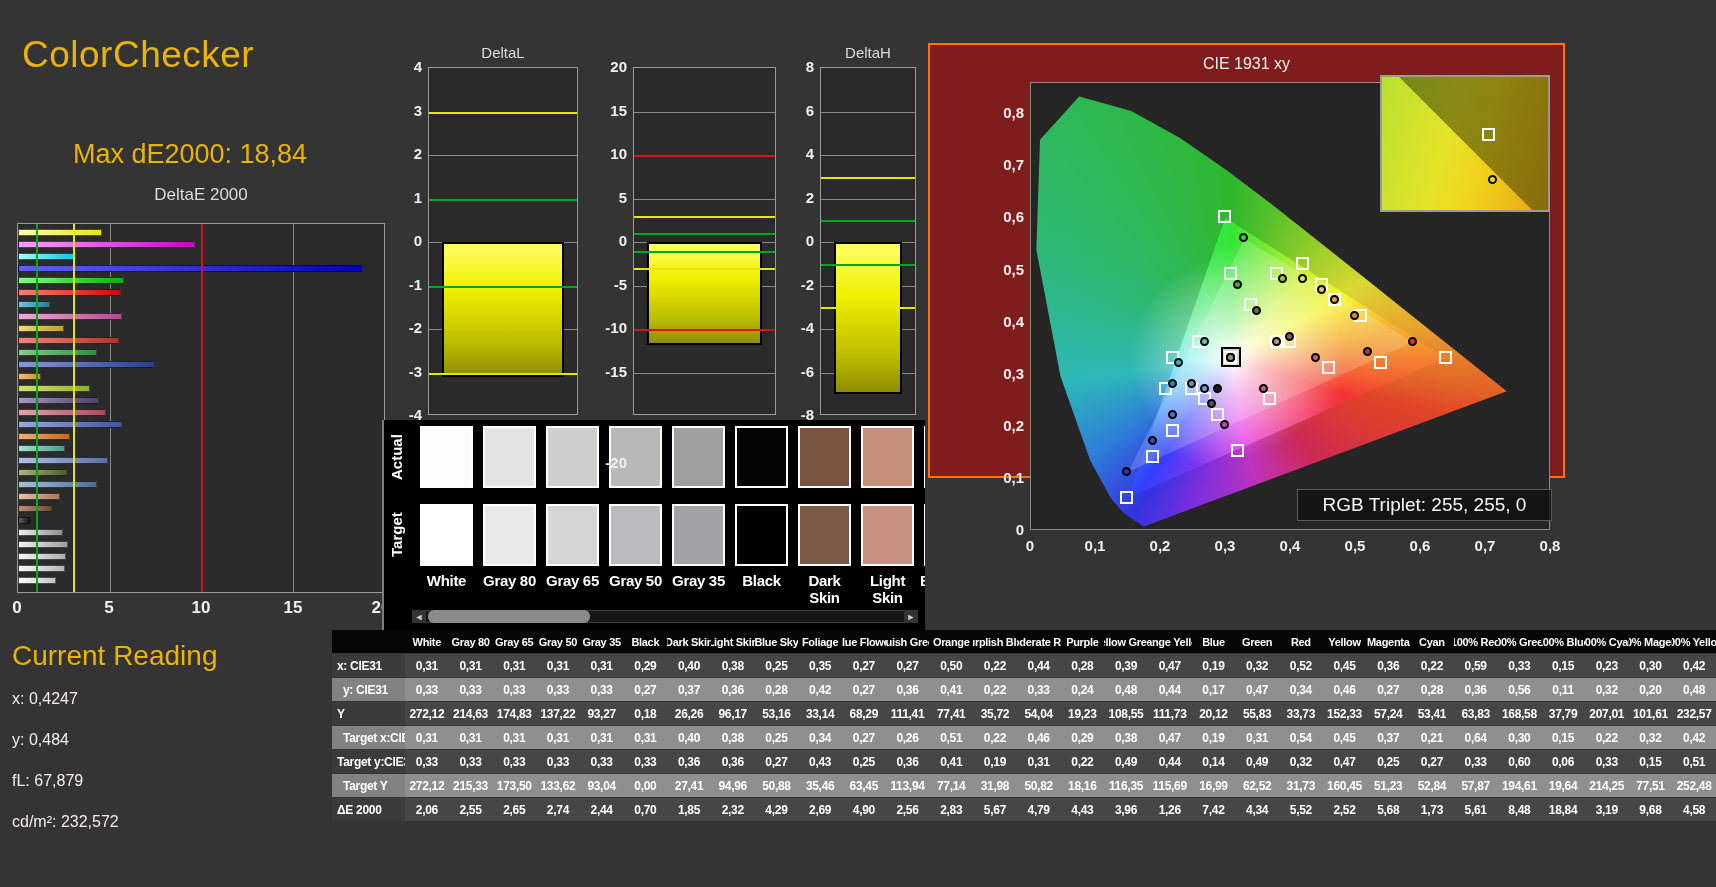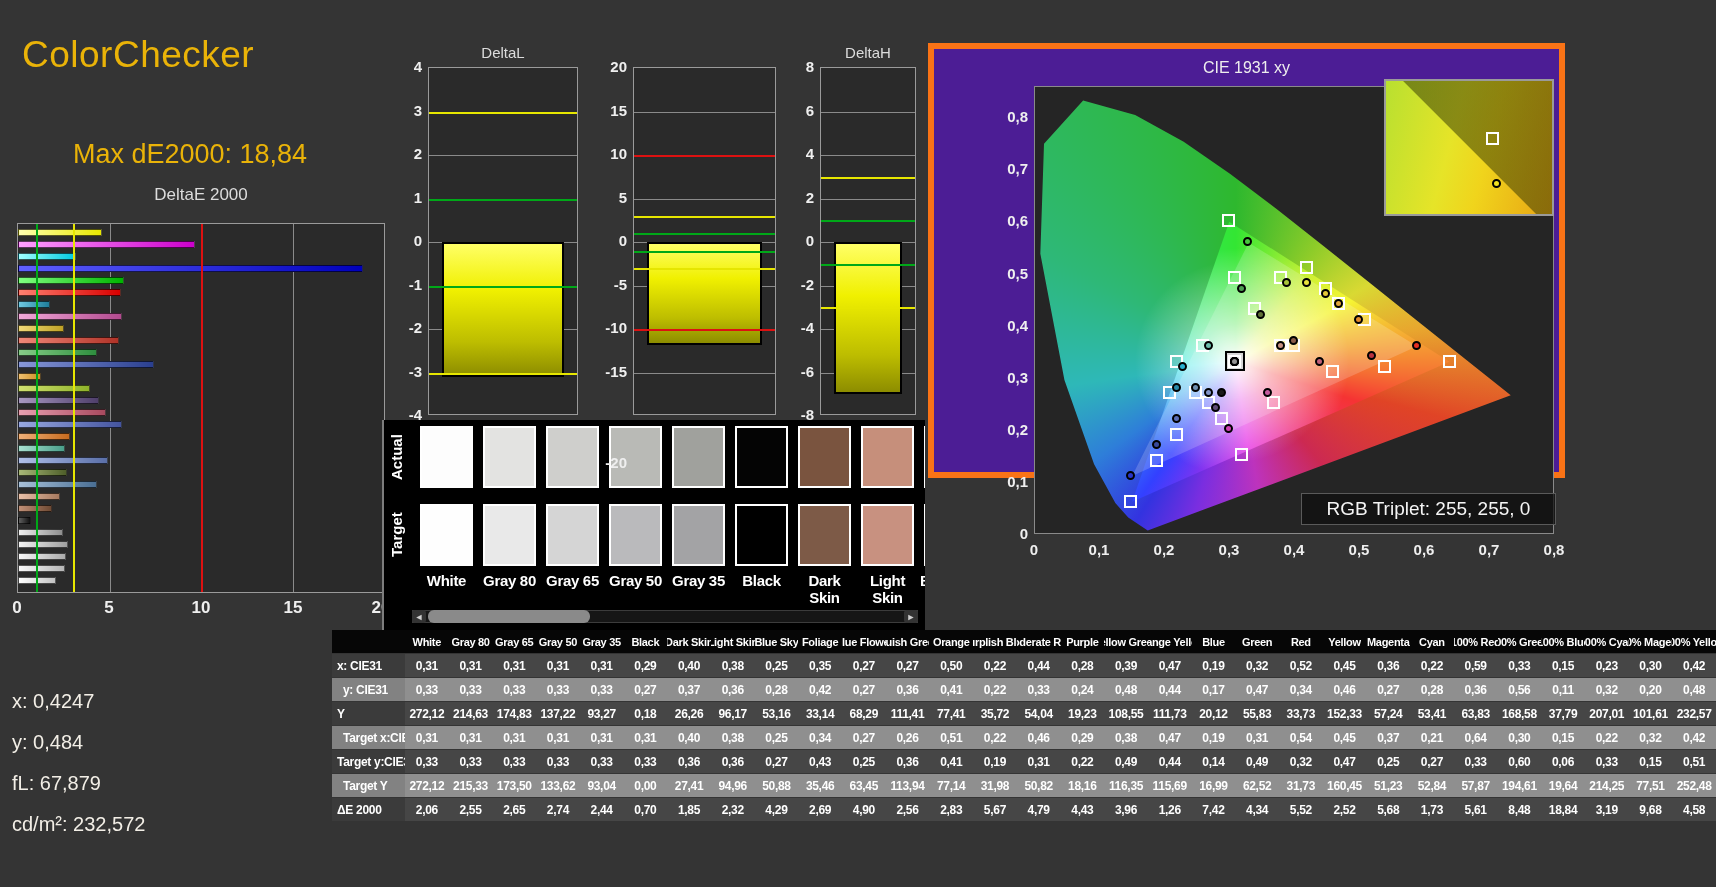--- a/index.html
+++ b/index.html
@@ -7,29 +7,29 @@
   #app{position:relative;width:1716px;height:887px;background:#343434;overflow:hidden;}
   .txtbig{color:#eab308;}
   .lp-title{position:absolute;left:22px;top:34px;font-size:37px;letter-spacing:.5px;}
   .lp-avg{position:absolute;left:10px;top:100px;width:360px;text-align:center;font-size:27px;}
   .lp-max{position:absolute;left:10px;top:139px;width:360px;text-align:center;font-size:27px;}
   .de-title{position:absolute;left:17px;top:185px;width:368px;text-align:center;font-size:17px;color:#dcdcdc;}
   #de-plot{position:absolute;left:17px;top:223px;width:368px;height:370px;background:#2a2a2a;border:1px solid #9a9a9a;}
   #de-axis{position:absolute;left:0;top:598px;width:420px;height:22px;}
   .de-axlabel{position:absolute;transform:translateX(-50%);font-size:17px;font-weight:bold;color:#efefef;}
   .cr-title{position:absolute;left:12px;top:640px;font-size:28px;}
-  .cr-line{position:absolute;left:12px;font-size:20px;color:#f2eee6;}
+  .cr-line{position:absolute;left:12px;font-size:16px;color:#f2eee6;}
   .vtitle{position:absolute;top:44px;text-align:center;font-size:15px;color:#dcdcdc;}
   .vplot{position:absolute;top:67px;height:348px;background:#2a2a2a;border:1px solid #9a9a9a;}
   .vtick{position:absolute;width:34px;text-align:right;font-size:15px;font-weight:bold;color:#efefef;}
   #swatch-strip{position:absolute;left:382px;top:420px;width:543px;height:210px;background:#000;border-left:2px solid #7d7d7d;overflow:hidden;}
   .rowlab{position:absolute;left:4px;width:20px;height:62px;color:#fff;font-size:15px;font-weight:bold;writing-mode:vertical-rl;transform:rotate(180deg);text-align:center;}
   .patch{position:absolute;width:53px;height:62px;border:2px solid #fff;}
   .patchlab{position:absolute;top:152px;width:63px;text-align:center;color:#fff;font-size:15px;font-weight:bold;letter-spacing:-.3px;}
-  #cie-panel{position:absolute;left:928px;top:43px;width:637px;height:435px;background:#4c1d95;border:6px solid #f97316;}
+  #cie-panel{position:absolute;left:928px;top:43px;width:637px;height:435px;background:#7f1d1d;border:2px solid #f97316;}
   .cie-title{position:absolute;left:0;top:10px;width:100%;text-align:center;font-size:16px;color:#eee;}
   #cie-plot{position:absolute;left:100px;top:37px;width:520px;height:448px;background:#252525;border:1px solid #8a8a8a;}
   .cie-layer{position:absolute;left:0;top:0;width:100%;height:100%;}
   #horseshoe{clip-path:polygon(21.76% 99.42%,18% 96.55%,15.51% 93.28%,11.41% 84.57%,5.68% 65.69%,1.03% 37.38%,1.74% 12.75%,9.29% 3.03%,19.34% 6.27%,28.7% 12.27%,37.7% 19.48%,46.64% 27.37%,55.51% 35.48%,64.06% 43.4%,71.9% 50.66%,78.38% 56.67%,86.44% 64.14%,91.84% 69.14%);
     background:
       radial-gradient(circle at 38.75% 61.6%, rgba(255,255,255,.95) 0%, rgba(255,255,255,.45) 8%, rgba(255,255,255,0) 24%),
       conic-gradient(from 0deg at 38.75% 61.6%, #2eb82e 0deg,#8fcc29 35deg,#d9d933 60deg,#e8a62e 80deg,#e04426 105deg,#cc2952 140deg,#bd33bd 170deg,#7a2ee0 195deg,#3333e0 212deg,#2e7ed9 235deg,#2eb8b8 262deg,#2eb877 300deg,#2eb82e 360deg);}
   #gamut-target{clip-path:polygon(80% 61.6%,37.5% 30.2%,18.75% 93%);
     background:
       radial-gradient(circle at 38.75% 61.6%, rgba(255,255,255,1) 0%, rgba(255,255,255,.6) 9%, rgba(255,255,255,0) 27%),
@@ -99,20 +99,21 @@
       <div style="position: absolute; left: 183px; top: 0px; bottom: 0px; width: 2px; background: rgb(221, 17, 17);"></div>
     </div>
   <div id="de-axis">
       <div class="de-axlabel" style="left: 17px;">0</div>
       <div class="de-axlabel" style="left: 109px;">5</div>
       <div class="de-axlabel" style="left: 201px;">10</div>
       <div class="de-axlabel" style="left: 293px;">15</div>
       <div class="de-axlabel" style="left: 381px;">20</div>
     </div>
 
+  <div class="cr-title txtbig">Current Reading</div>
   <div class="cr-line" style="top:690px">x: 0,4247</div>
   <div class="cr-line" style="top:731px">y: 0,484</div>
   <div class="cr-line" style="top:772px">fL: 67,879</div>
   <div class="cr-line" style="top:813px">cd/m²: 232,572</div>
 
   <div id="vcharts"></div>
 
   <div id="swatch-strip">
       <div class="rowlab" style="top: 6px;">Actual</div>
       <div class="rowlab" style="top: 84px;">Target</div>

